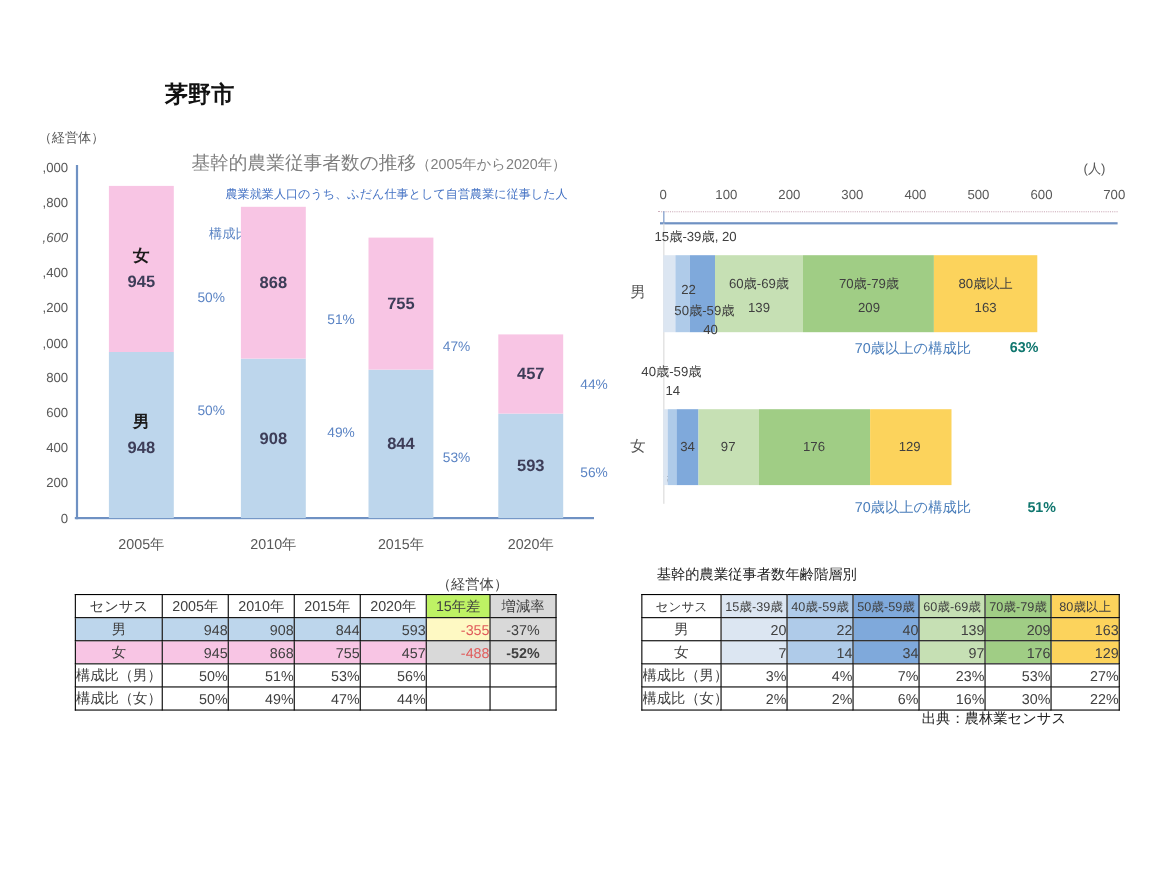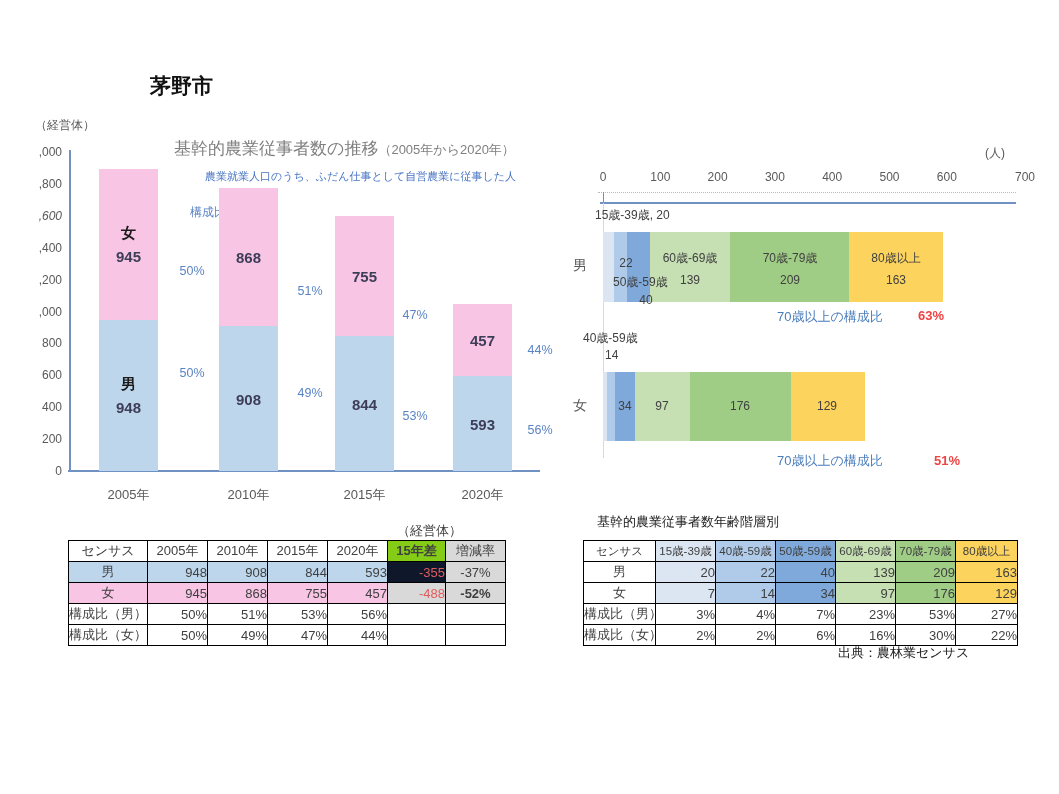--- a/index.html
+++ b/index.html
@@ -16,21 +16,21 @@
   .subtitle{color:#4472c4;font-size:11px;}
   .unit-label{color:#595959;font-size:12px;}
   .tick{color:#595959;font-size:12px;}
   .pct{color:#5b84c4;font-size:12.5px;}
   .seg-num{font-weight:bold;font-size:15px;color:#3d3d58;}
   .seg-name{font-weight:bold;font-size:15px;color:#1a1a1a;}
   .bar{position:absolute;z-index:1;}
   .hidden-label{z-index:0;color:#5b84c4;font-size:12px;}
   .lab2{font-size:12px;color:#404040;}
   .share-label{color:#4a7ebb;font-size:13px;}
-  .share-val{color:#ef4444;font-size:13px;font-weight:bold;}
+  .share-val{color:#0f766e;font-size:13px;font-weight:bold;}
   .axis{position:absolute;background:#6f91c3;}
   .gridv{position:absolute;background:#d9d9d9;}
   .dotline{position:absolute;border-top:1px dotted #cfb0bd;height:0;}
   table.dtable{border-collapse:collapse;table-layout:fixed;}
   table.dtable td{border:1.2px solid #000;font-size:13px;height:20px;padding:0;overflow:hidden;}
   td.num{text-align:right;padding-right:4px;}
   td.cen{text-align:center;}
   td.lft{text-align:left;padding-left:2px;font-size:12px;}
   td.ghost{border:none;background:transparent;}
   .tbl-title{font-size:13px;color:#222;}
@@ -96,21 +96,21 @@
 
   <div class="abs unit-label" style="left:985px;top:145px;">(人)</div>
   <div id="age-plot" class="abs" style="left:560px;top:130px;width:499px;height:360px;">
       <div class="abs tick cx" style="left: 43px; top: 40px;">0</div>
       <div class="abs tick cx" style="left: 100.3px; top: 40px;">100</div>
       <div class="abs tick cx" style="left: 157.6px; top: 40px;">200</div>
       <div class="abs tick cx" style="left: 214.9px; top: 40px;">300</div>
       <div class="abs tick cx" style="left: 272.2px; top: 40px;">400</div>
       <div class="abs tick cx" style="left: 329.5px; top: 40px;">500</div>
       <div class="abs tick cx" style="left: 386.8px; top: 40px;">600</div>
-      <div class="abs tick cx" style="left: 465px; top: 40px;">700</div>
+      <div class="abs tick cx" style="left: 453px; top: 40px;">700</div>
       <div class="dotline" style="left: 38px; top: 62px; width: 418px;"></div>
       <div class="axis" style="left: 40px; top: 72px; width: 416px; height: 1.5px;"></div>
       <div class="axis" style="left: 43px; top: 62px; width: 1px; height: 10px;"></div>
       <div class="gridv" style="left: 43px; top: 73px; width: 1px; height: 255px;"></div>
       <div class="abs tick" style="left: 13px; top: 127px; font-size: 14px;">男</div>
       <div class="abs tick" style="left: 13px; top: 267px; font-size: 14px;">女</div>
       <div class="bar" style="left: 43px; top: 102px; width: 11.46px; height: 70px; background: rgb(220, 230, 242);"></div>
       <div class="bar" style="left: 54.46px; top: 102px; width: 12.606px; height: 70px; background: rgb(175, 203, 233);"></div>
       <div class="bar" style="left: 67.066px; top: 102px; width: 22.92px; height: 70px; background: rgb(127, 169, 219);"></div>
       <div class="bar" style="left: 89.986px; top: 102px; width: 79.647px; height: 70px; background: rgb(198, 224, 180);"></div>
@@ -157,30 +157,30 @@
           <col style="width: 58px;">
           <col style="width: 60px;">
         </colgroup>
         <tbody>
           <tr>
             <td class="cen">センサス</td>
             <td class="cen">2005年</td>
             <td class="cen">2010年</td>
             <td class="cen">2015年</td>
             <td class="cen">2020年</td>
-            <td class="cen" style="background: #84cc16; font-weight: bold;">15年差</td>
+            <td class="cen" style="background: #bef264;">15年差</td>
             <td class="cen" style="background: rgb(217, 217, 217);">増減率</td>
           </tr>
           <tr>
             <td class="cen" style="background: rgb(189, 214, 236);">男</td>
             <td class="num" style="background: rgb(189, 214, 236);">948</td>
             <td class="num" style="background: rgb(189, 214, 236);">908</td>
             <td class="num" style="background: rgb(189, 214, 236);">844</td>
             <td class="num" style="background: rgb(189, 214, 236);">593</td>
-            <td class="num" style="background: #0f172a; color: rgb(224, 92, 92); padding-left: 23px;">-355</td>
+            <td class="num" style="background: #fef9c3; color: rgb(224, 92, 92); padding-left: 23px;">-355</td>
             <td class="cen" style="background: rgb(217, 217, 217); font-weight: normal;">-37%</td>
           </tr>
           <tr>
             <td class="cen" style="background: rgb(248, 197, 228);">女</td>
             <td class="num" style="background: rgb(248, 197, 228);">945</td>
             <td class="num" style="background: rgb(248, 197, 228);">868</td>
             <td class="num" style="background: rgb(248, 197, 228);">755</td>
             <td class="num" style="background: rgb(248, 197, 228);">457</td>
             <td class="num" style="background: rgb(217, 217, 217); color: rgb(224, 92, 92);">-488</td>
             <td class="cen" style="background: rgb(217, 217, 217); font-weight: bold;">-52%</td>

